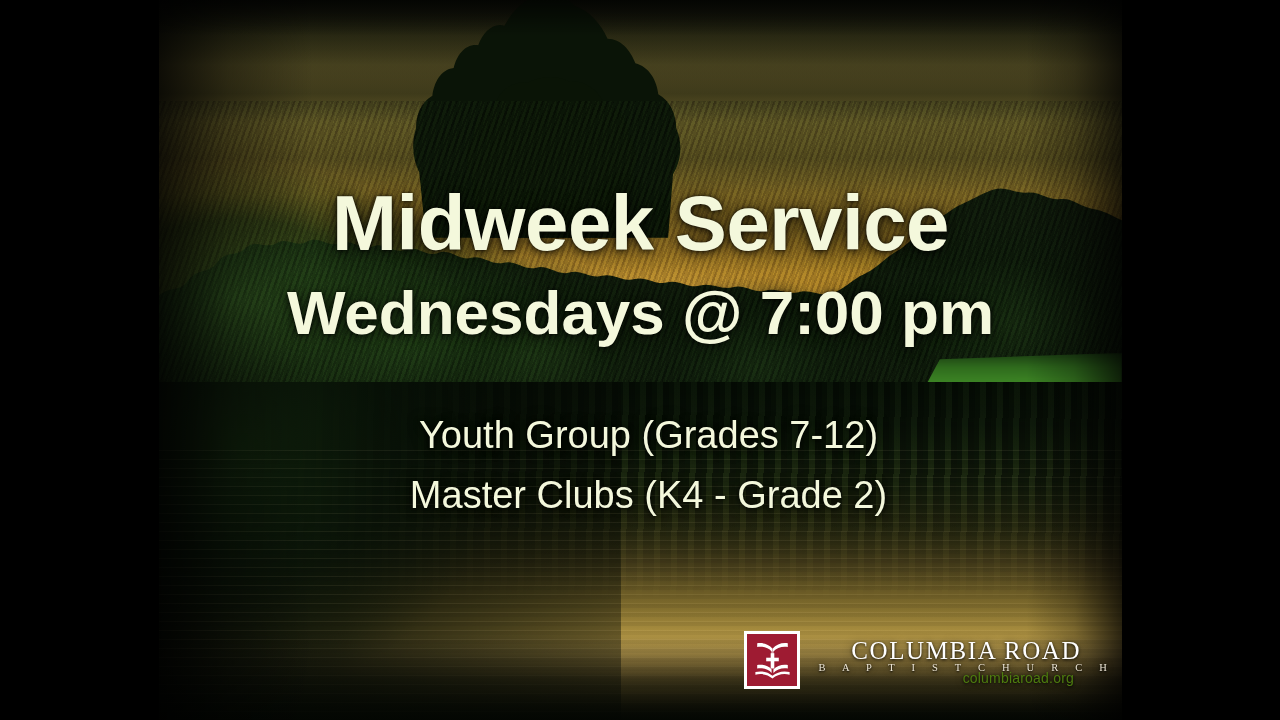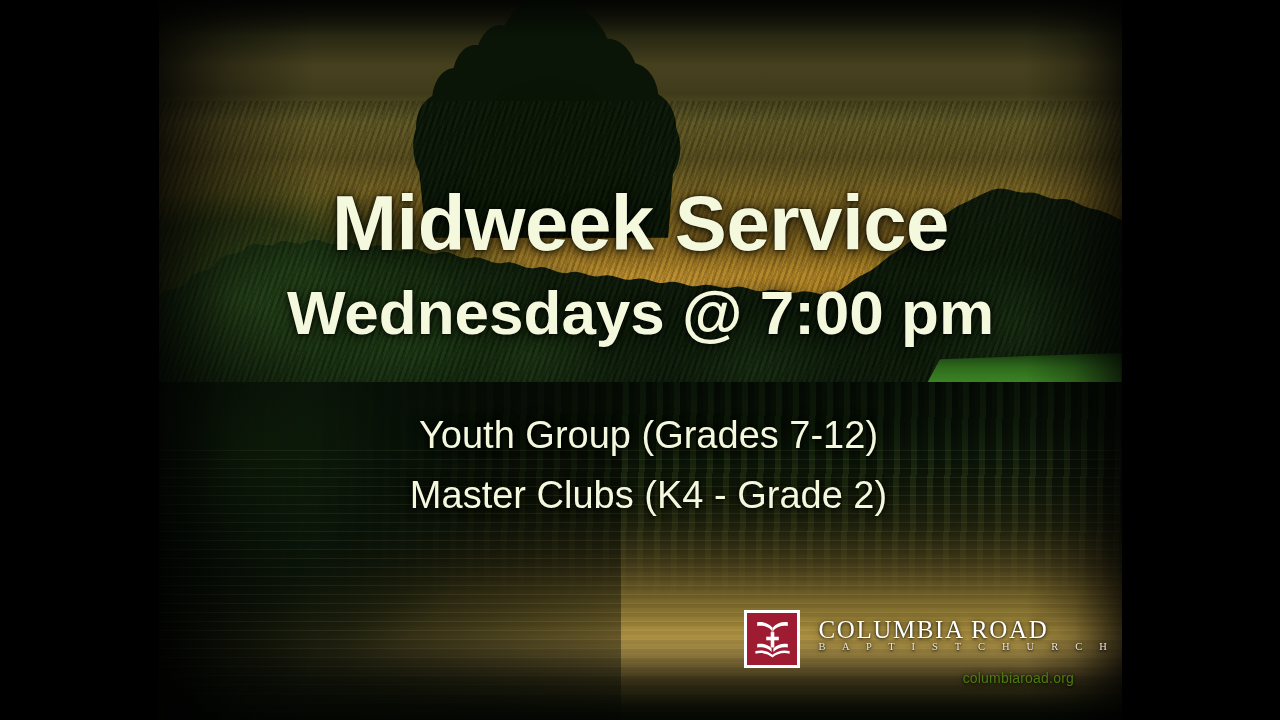--- a/index.html
+++ b/index.html
@@ -298,24 +298,25 @@
       0 2px 7px rgba(0,0,0,0.60),
       0 0 16px rgba(0,0,0,0.40);
   }
   .detail-1 { top: 416px; }
   .detail-2 { top: 476px; }
 
   
   #logo {
     position: absolute;
     right: 8px;
-    bottom: 52px;
+    bottom: 31px;
     display: flex;
     align-items: flex-start;
     gap: 18px;
+    text-align: center;
   }
   .logo-badge {
     width: 56px;
     height: 58px;
     background: #ffffff;
     padding: 3px;
     box-sizing: border-box;
     flex: 0 0 auto;
   }
   .logo-badge-inner {

